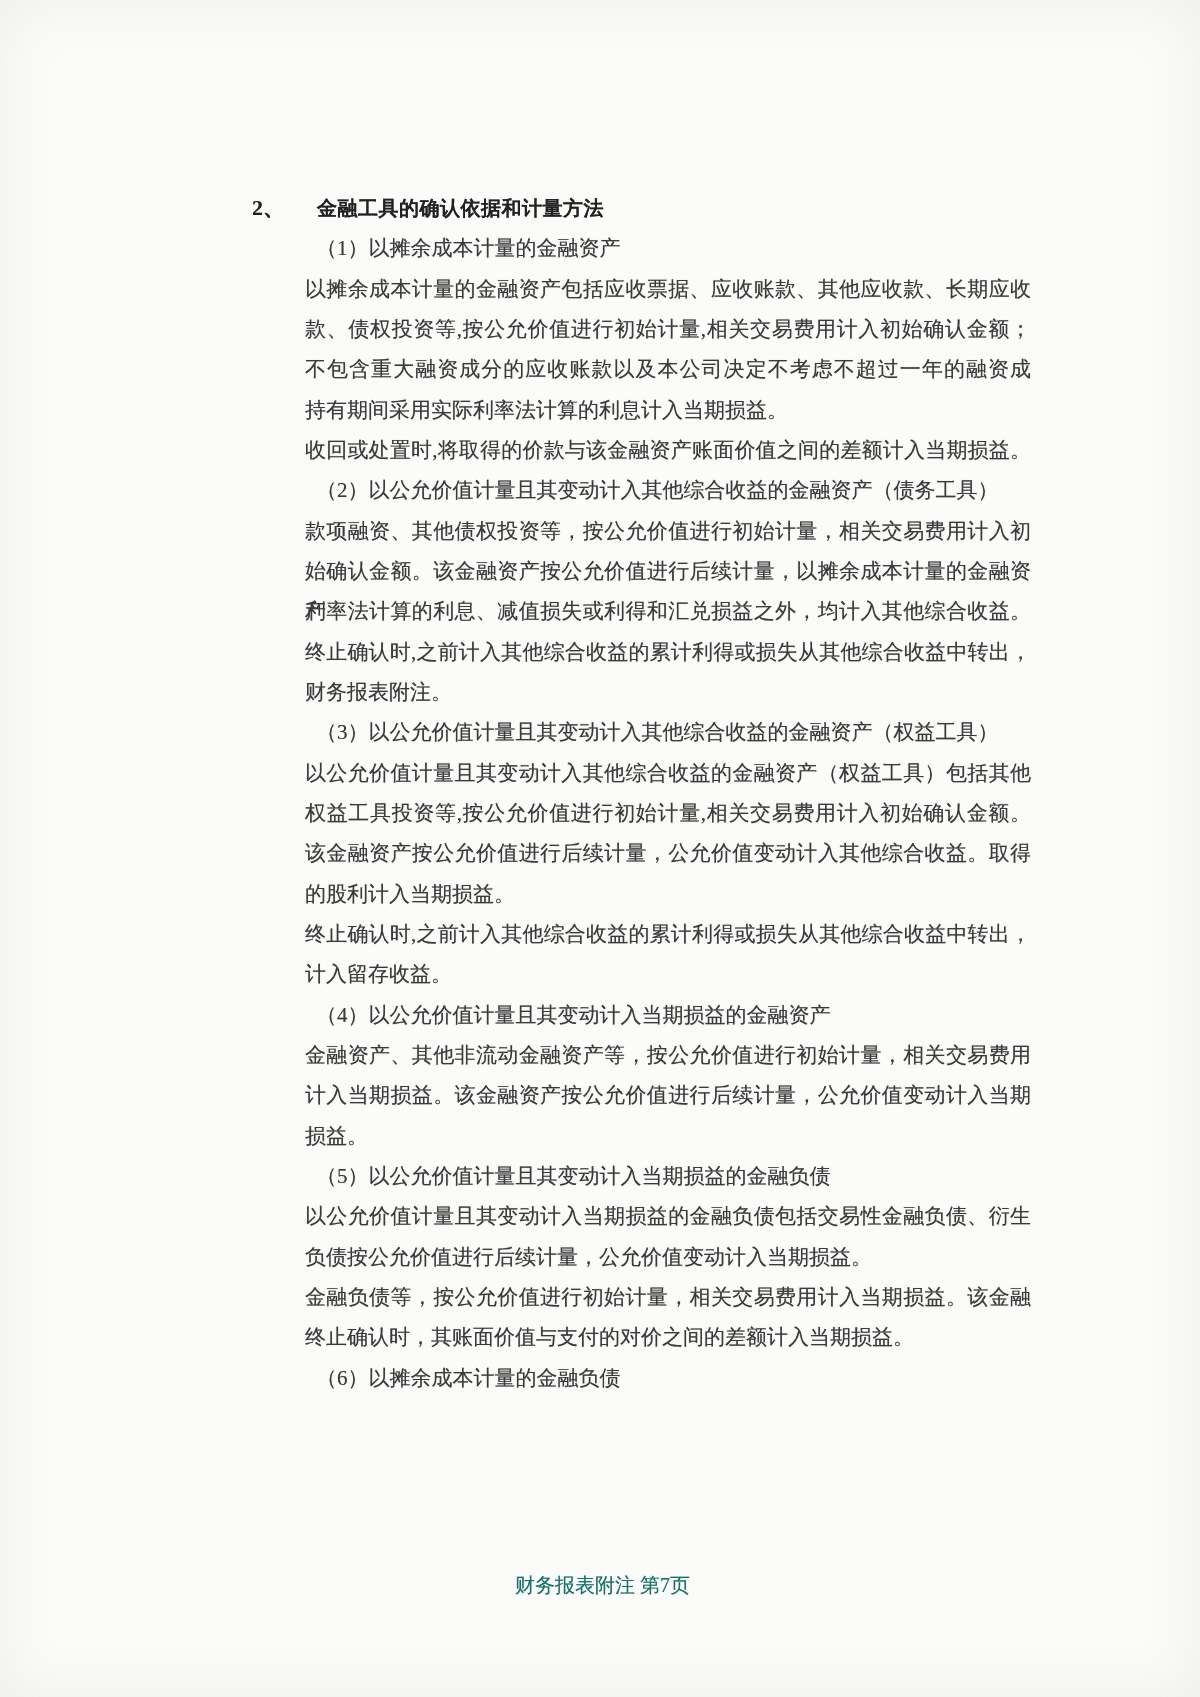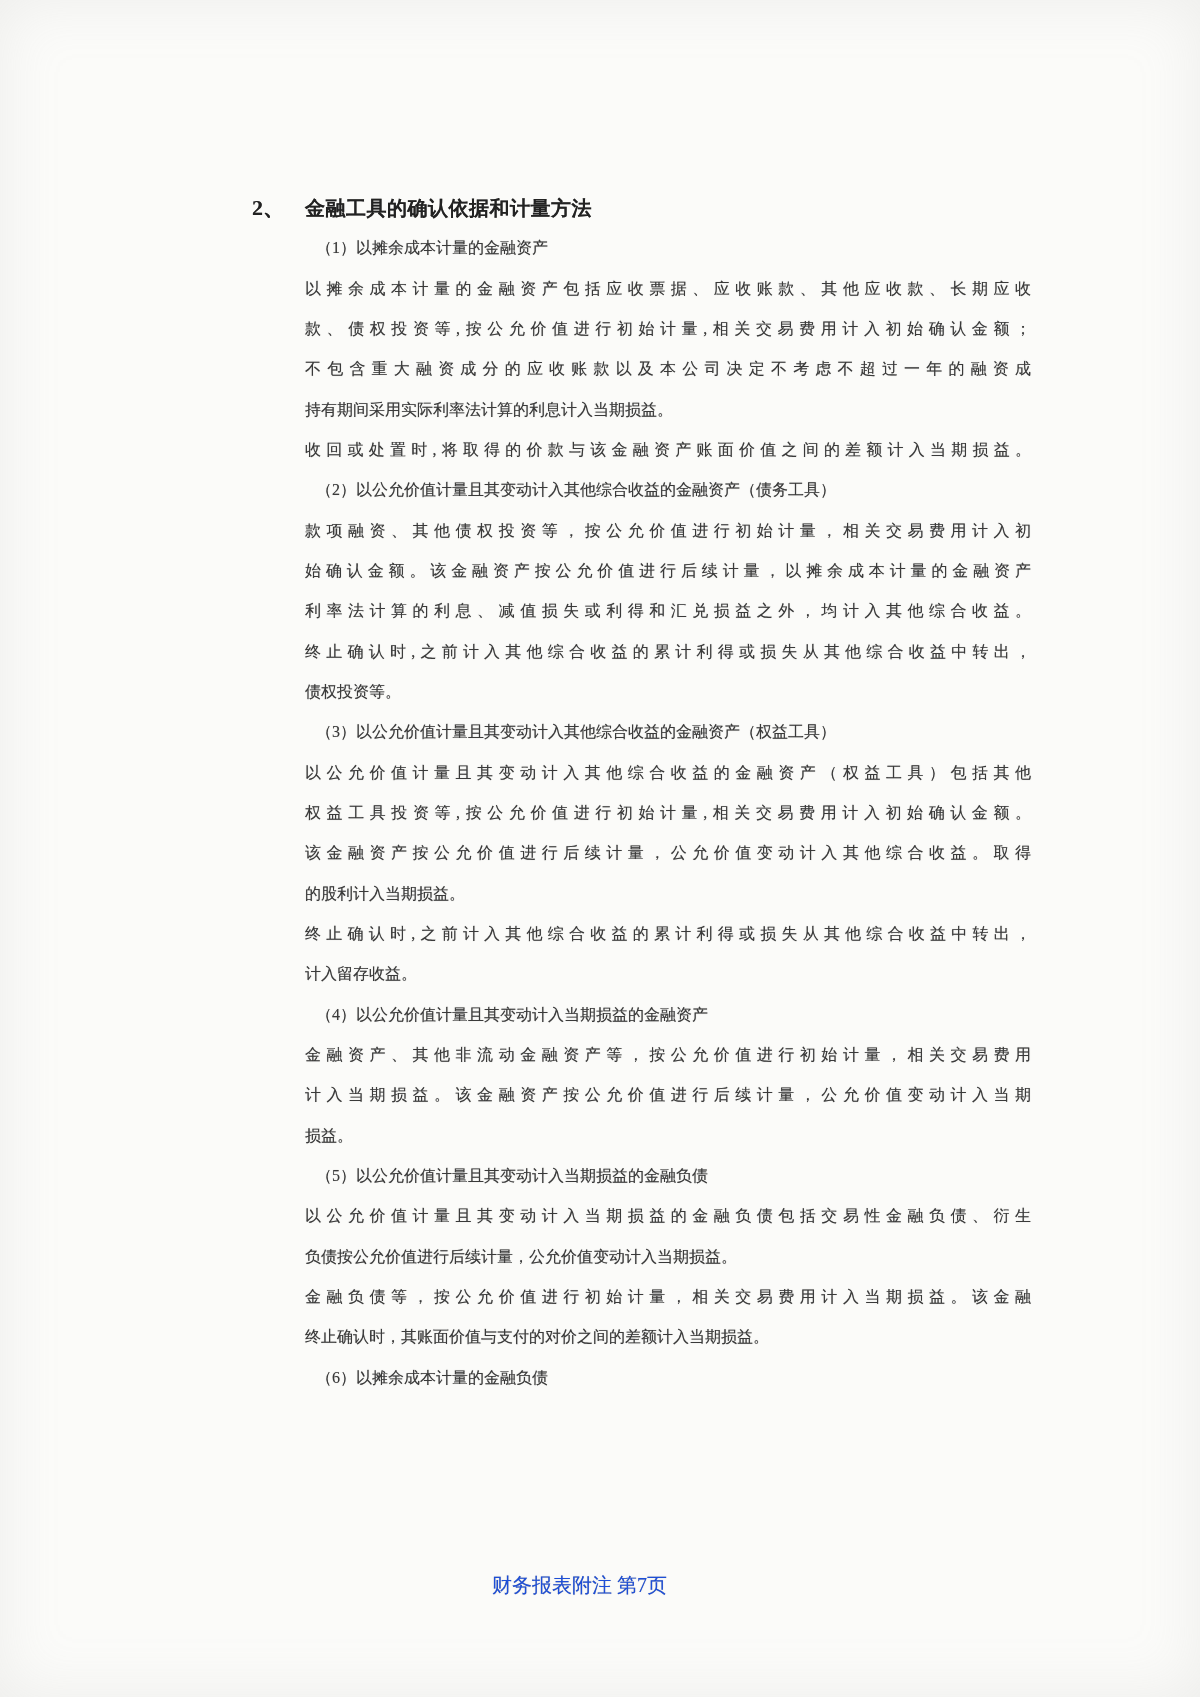--- a/index.html
+++ b/index.html
@@ -20,21 +20,21 @@
   }
   .content {
     position: absolute;
     left: 305px;
     top: 188px;
     width: 726px;
   }
   .line {
     height: 40.33px;
     line-height: 40.33px;
-    font-size: 16px;
+    font-size: 21px;
     color: #3a3a3a;
     text-shadow: 0 0 0.7px rgba(70,70,70,0.55);
     overflow: visible;
     white-space: nowrap;
   }
   .line.full {
     white-space: normal;
     text-align: justify;
     text-align-last: justify;
     text-justify: inter-character;
@@ -53,31 +53,31 @@
     font-family: "Liberation Sans", sans-serif;
   }
   .heading-num {
     position: absolute;
     left: -53px;
     top: 0;
     font-family: "Liberation Serif", serif;
     font-size: 22px;
   }
   .heading-title {
-    margin-left: 0;
+    margin-left: 12px;
     letter-spacing: 0.5px;
   }
   .footer {
     position: absolute;
-    left: 492px;
+    left: 515px;
     top: 1572px;
     height: 26px;
     line-height: 26px;
     font-size: 20px;
-    color: #1d4ed8;
+    color: #0f766e;
     text-shadow: 0 0 0.7px rgba(70,70,70,0.5);
     white-space: pre;
   }
 </style>
 </head>
 <body>
 
 <div class="page">
   <div class="content">
     <div class="heading-line">
@@ -89,21 +89,21 @@
         <div class="line full">以摊余成本计量的金融资产包括应收票据、应收账款、其他应收款、长期应收</div>
         <div class="line full">款、债权投资等,按公允价值进行初始计量,相关交易费用计入初始确认金额；</div>
         <div class="line full">不包含重大融资成分的应收账款以及本公司决定不考虑不超过一年的融资成</div>
         <div class="line end">持有期间采用实际利率法计算的利息计入当期损益。</div>
         <div class="line full">收回或处置时,将取得的价款与该金融资产账面价值之间的差额计入当期损益。</div>
         <div class="line item">（2）以公允价值计量且其变动计入其他综合收益的金融资产（债务工具）</div>
         <div class="line full">款项融资、其他债权投资等，按公允价值进行初始计量，相关交易费用计入初</div>
         <div class="line full">始确认金额。该金融资产按公允价值进行后续计量，以摊余成本计量的金融资产</div>
         <div class="line full">利率法计算的利息、减值损失或利得和汇兑损益之外，均计入其他综合收益。</div>
         <div class="line full">终止确认时,之前计入其他综合收益的累计利得或损失从其他综合收益中转出，</div>
-        <div class="line end">债权投资等。</div>
+        <div class="line end">财务报表附注。</div>
         <div class="line item">（3）以公允价值计量且其变动计入其他综合收益的金融资产（权益工具）</div>
         <div class="line full">以公允价值计量且其变动计入其他综合收益的金融资产（权益工具）包括其他</div>
         <div class="line full">权益工具投资等,按公允价值进行初始计量,相关交易费用计入初始确认金额。</div>
         <div class="line full">该金融资产按公允价值进行后续计量，公允价值变动计入其他综合收益。取得</div>
         <div class="line end">的股利计入当期损益。</div>
         <div class="line full">终止确认时,之前计入其他综合收益的累计利得或损失从其他综合收益中转出，</div>
         <div class="line end">计入留存收益。</div>
         <div class="line item">（4）以公允价值计量且其变动计入当期损益的金融资产</div>
         <div class="line full">金融资产、其他非流动金融资产等，按公允价值进行初始计量，相关交易费用</div>
         <div class="line full">计入当期损益。该金融资产按公允价值进行后续计量，公允价值变动计入当期</div>

